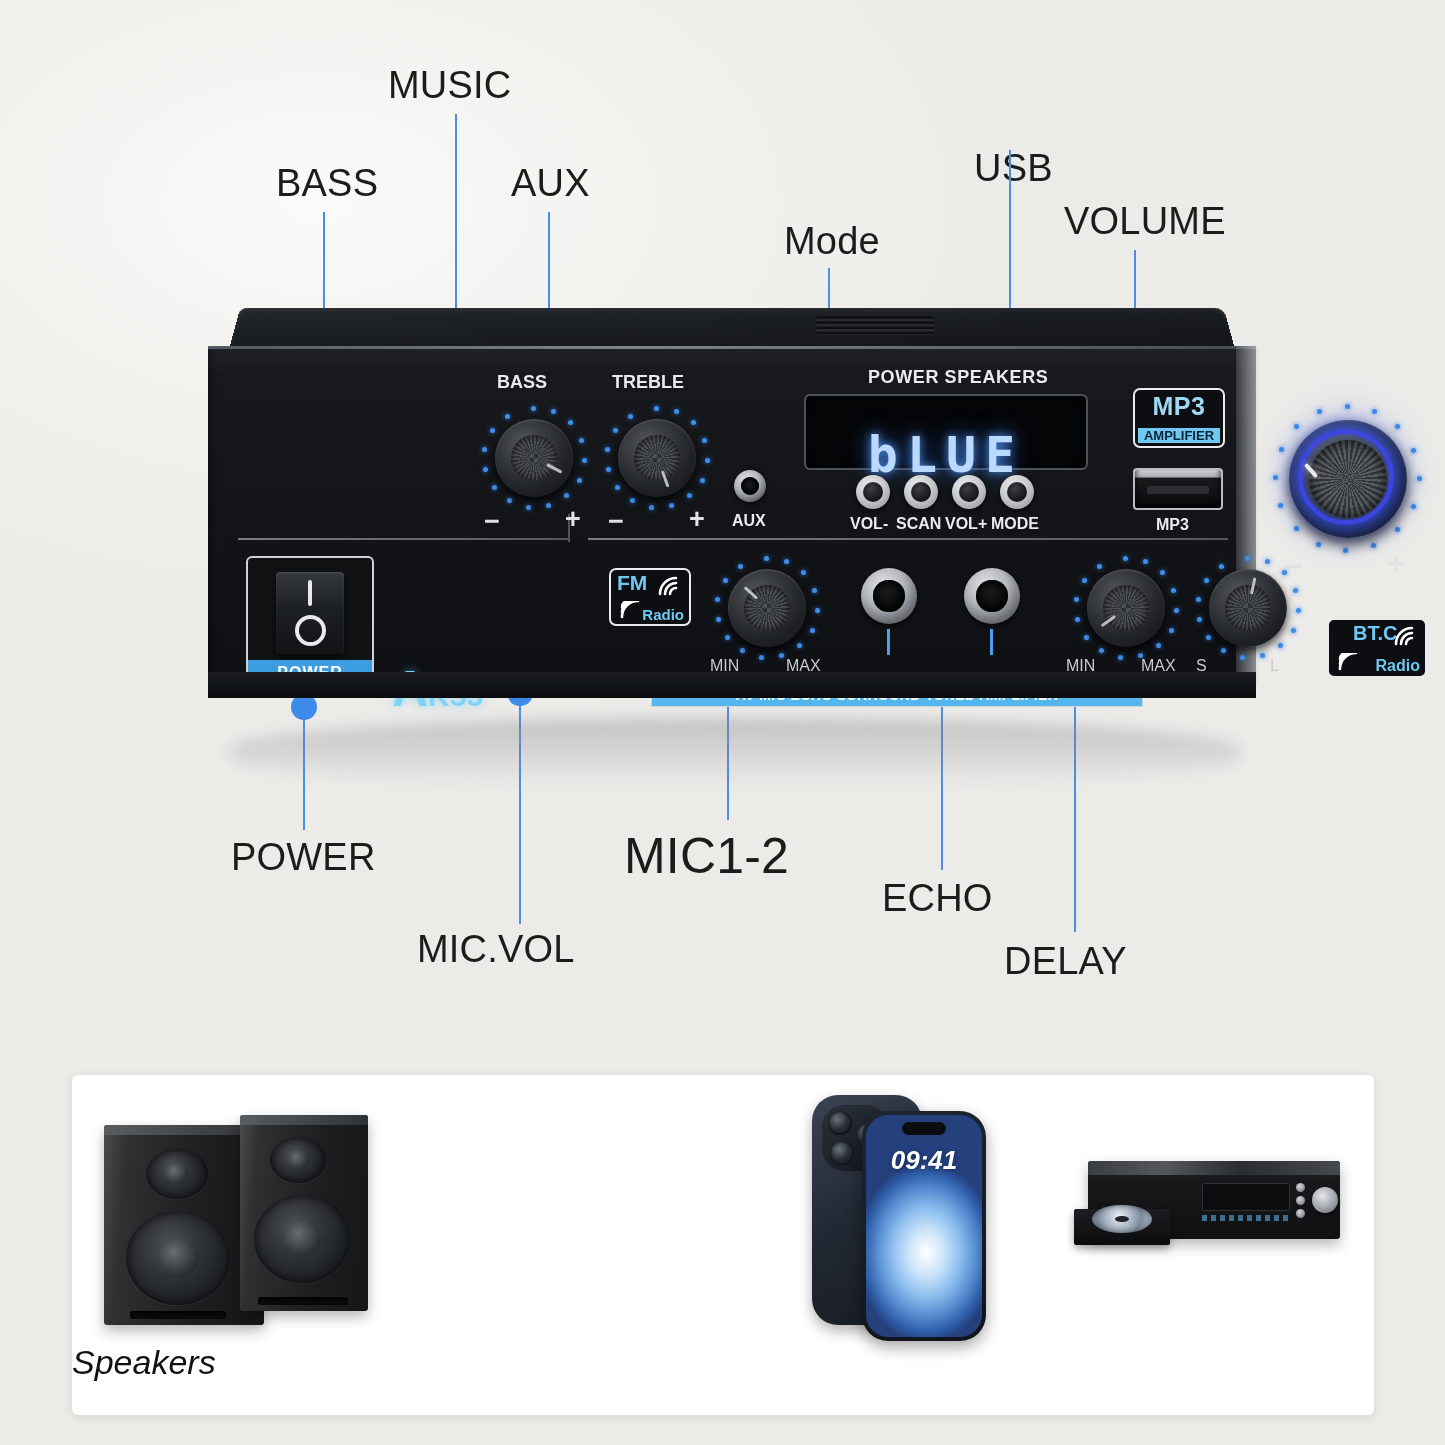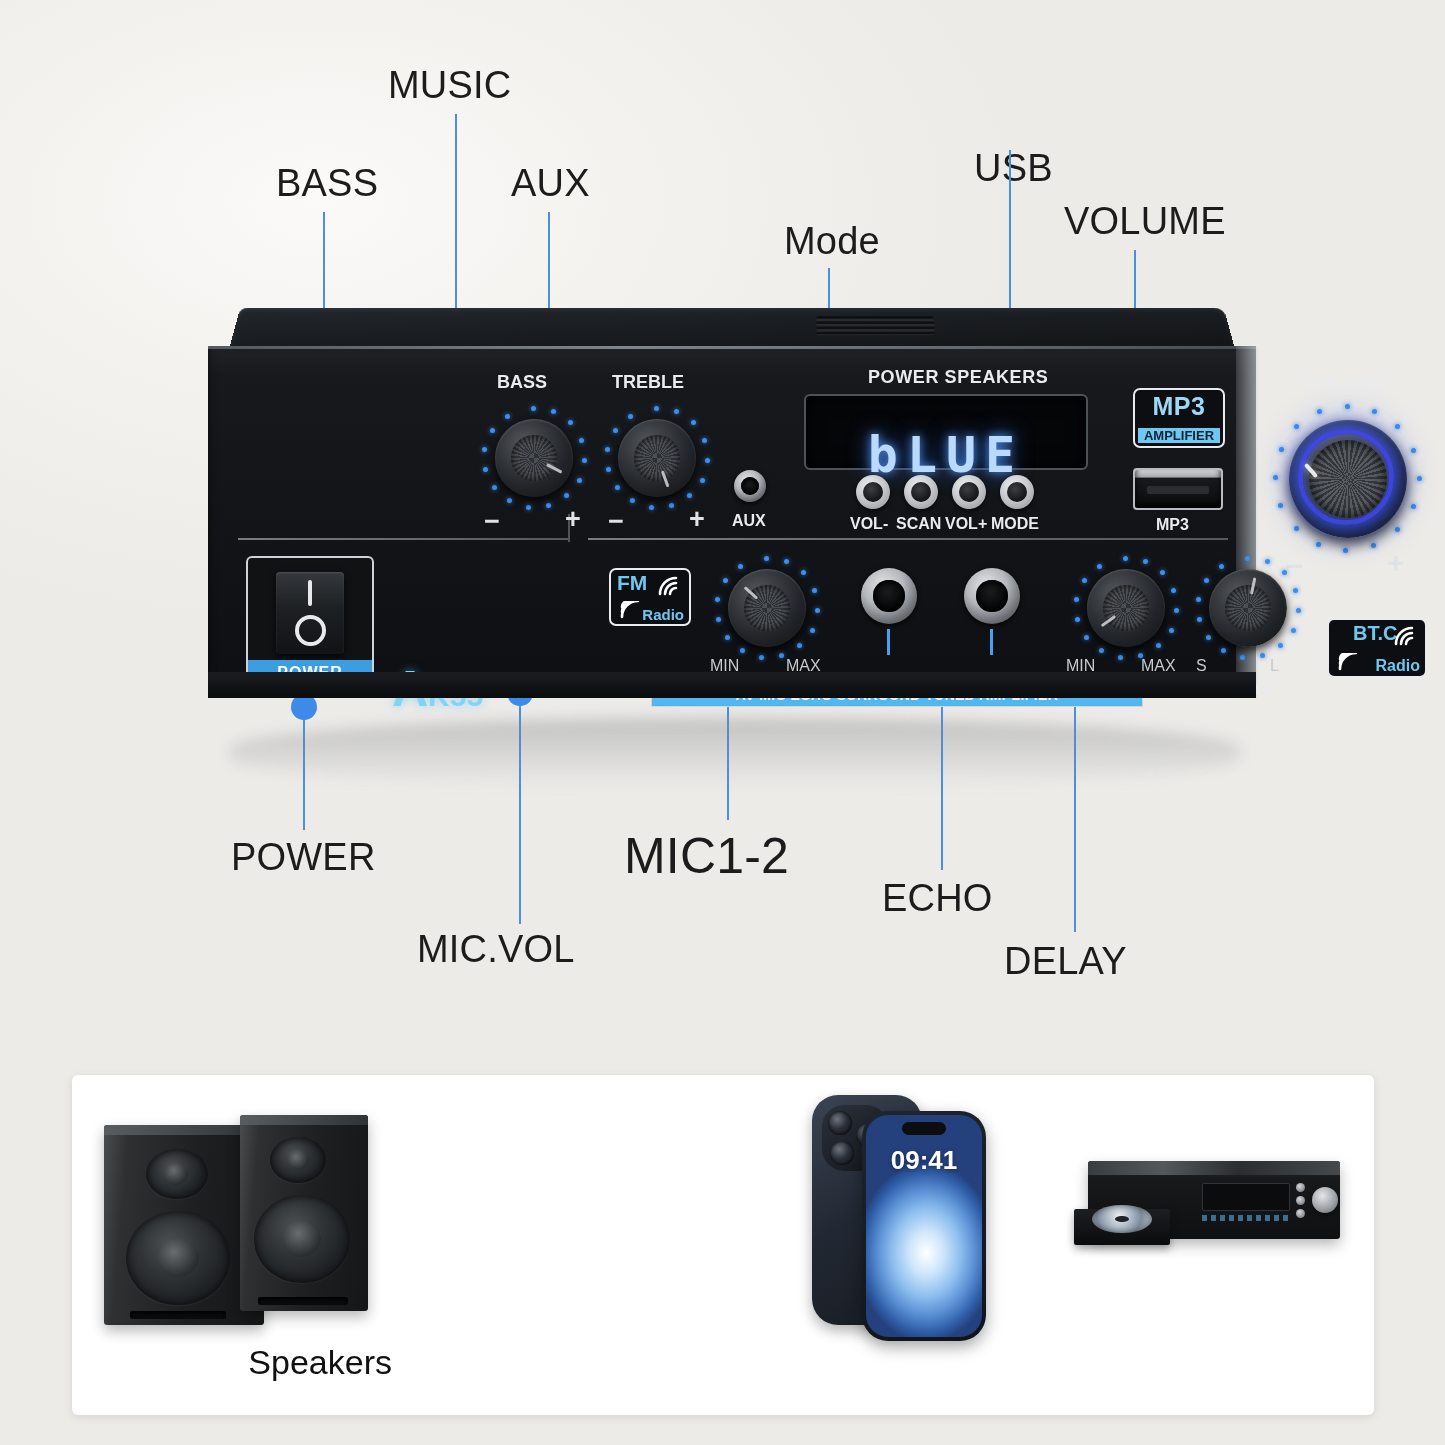--- a/index.html
+++ b/index.html
@@ -148,22 +148,22 @@
 
   .ak{position:absolute;color:#7fd4f7;font-weight:700;
     text-shadow:0 0 10px rgba(90,190,250,.55);}
 
   .hline{position:absolute;height:2px;background:linear-gradient(90deg,#9aa0a6,#6a7076);opacity:.75;}
   .vline{position:absolute;width:2px;background:#6a7076;opacity:.7;}
 
   
   #card{position:absolute;left:72px;top:1075px;width:1302px;height:340px;
     background:#ffffff;border-radius:6px;box-shadow:0 2px 10px rgba(0,0,0,.10);}
-  .dev{position:absolute;top:0;height:100%;}
-  .dev-label{position:absolute;left:0;width:100%;text-align:right;
+  .dev{position:absolute;top:0;height:100%;font-style:italic;}
+  .dev-label{position:absolute;left:0;width:100%;text-align:left;
     color:#111;font-size:34px;}
 
   
   .spk{position:absolute;background:linear-gradient(95deg,#4a4c4e 0%,#2e3032 14%,#1d1f21 55%,#141617 100%);
     border-radius:3px;box-shadow:0 6px 14px rgba(0,0,0,.28);}
   .spk-top{position:absolute;left:0;top:0;width:100%;height:10px;
     background:linear-gradient(90deg,#5a5d60,#303336);border-radius:3px 3px 0 0;}
   .cone{position:absolute;border-radius:50%;
     background:radial-gradient(circle at 42% 36%,#4e5154 0%,#313437 35%,#202326 65%,#17191b 100%);
     box-shadow:inset 0 0 10px rgba(0,0,0,.85), 0 1px 2px rgba(255,255,255,.06);}

